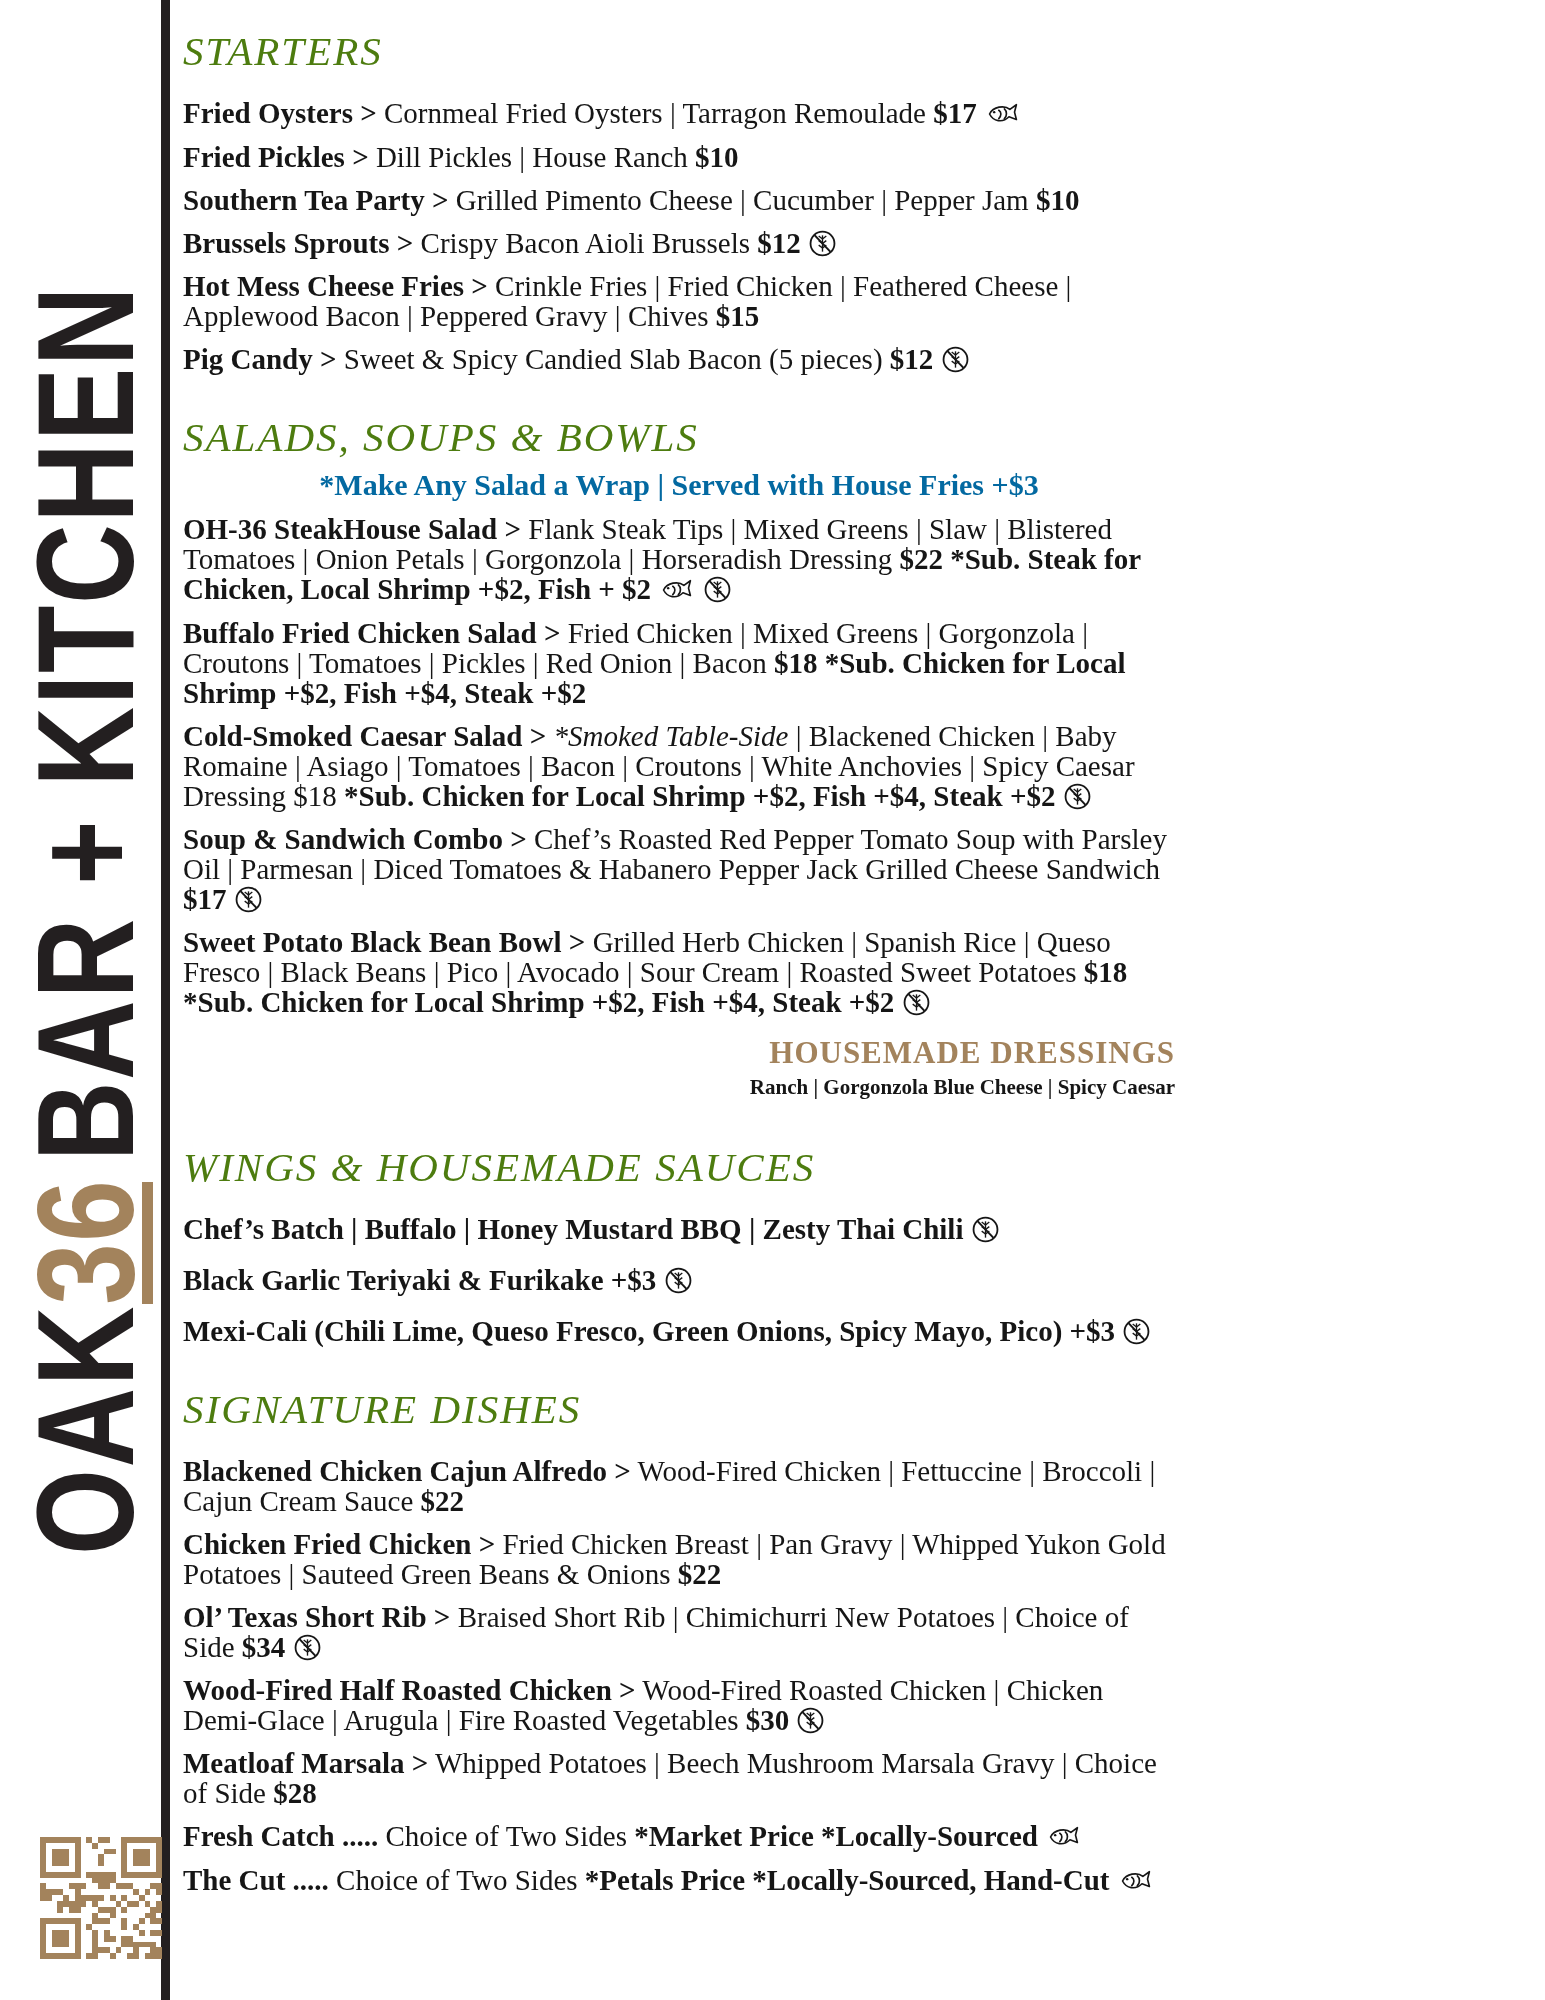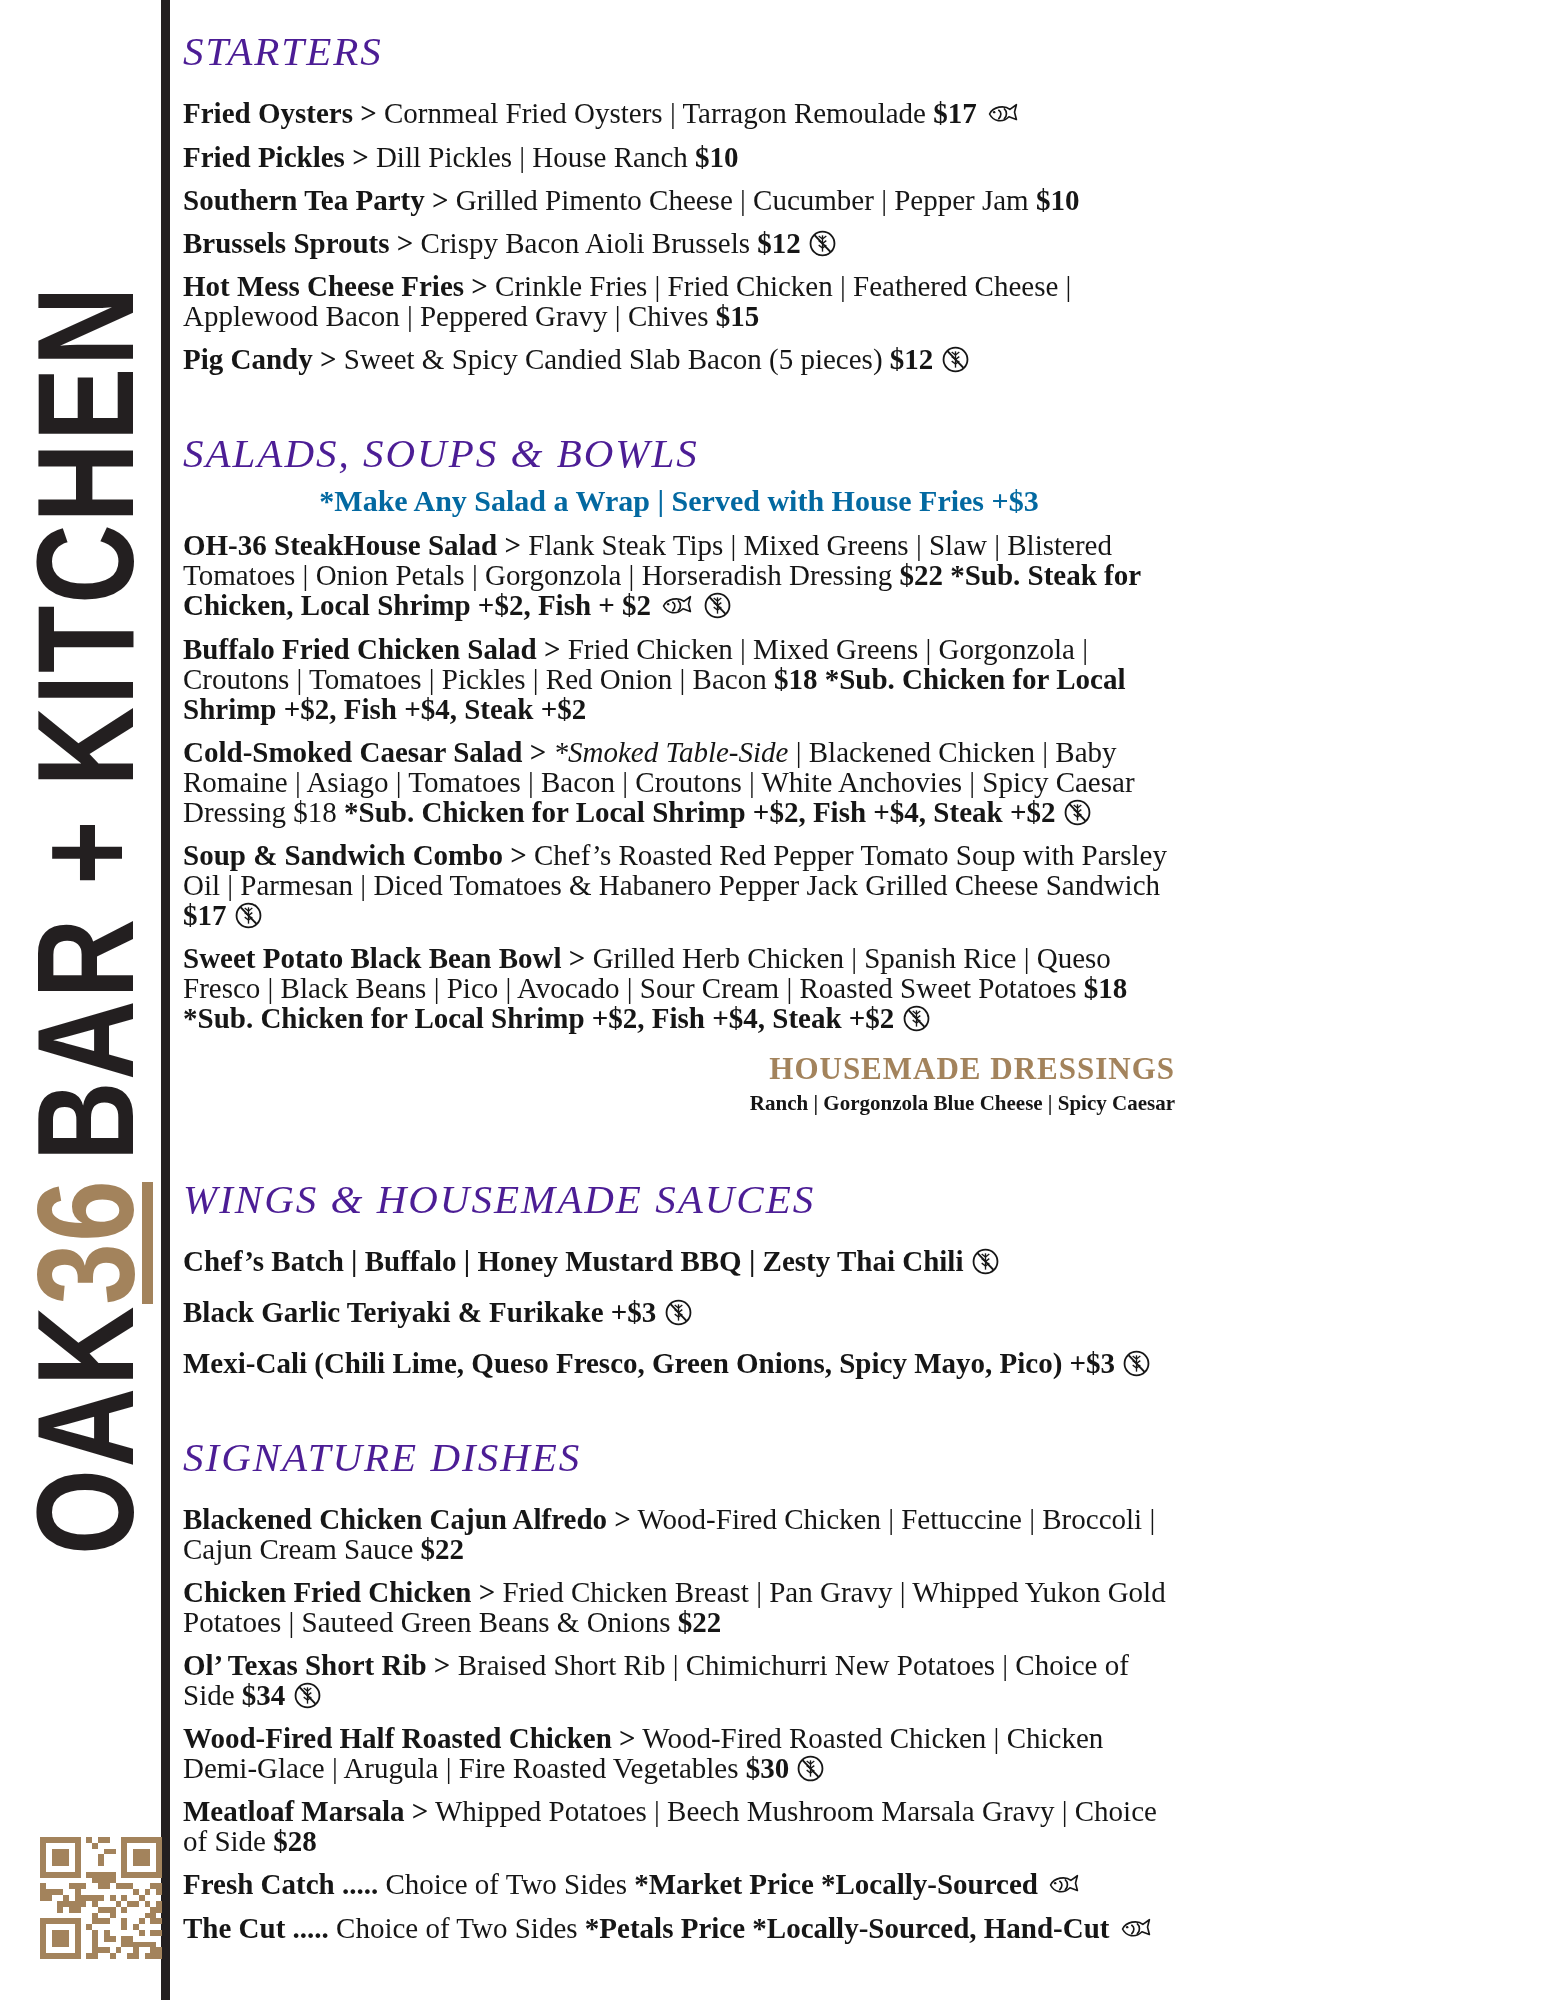--- a/index.html
+++ b/index.html
@@ -19,23 +19,23 @@
     font-size:138px;letter-spacing:2px;color:#231f20;
   }
   .logo .num{color:#a3835c;}
   .logo .rest{margin-left:22px;}
   .num-underline{position:absolute;left:142px;top:1182px;width:11px;height:122px;background:#a3835c;}
   .qr{position:absolute;left:40px;top:1837px;width:122px;height:122px;}
   
   .content{position:absolute;left:183px;top:28px;width:992px;}
   .stitle{
     font-style:italic;font-weight:400;font-size:41px;line-height:46px;
-    color:#4c1d95;letter-spacing:2px;margin:0 0 24px 0;
+    color:#4d7c0f;letter-spacing:2px;margin:0 0 24px 0;
   }
-  .section{margin-top:56px;}
+  .section{margin-top:40px;}
   .section:first-child{margin-top:0;}
   .item{font-size:29px;line-height:30px;margin-bottom:13px;}
   .b{font-weight:700;}
   .i{font-style:italic;}
   .wings .item{margin-bottom:21px;font-weight:700;}
   .salad-note{
     text-align:center;font-weight:700;font-size:30px;line-height:34px;
     color:#0369a1;margin:2px 0 12px 0;
   }
   .dressings{text-align:right;margin-top:18px;}

